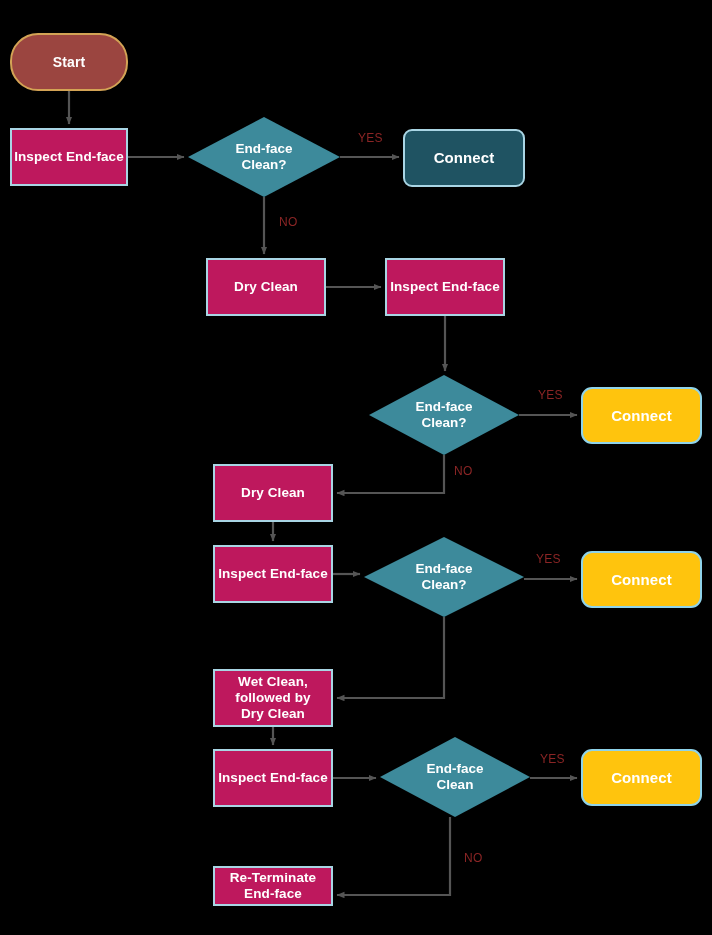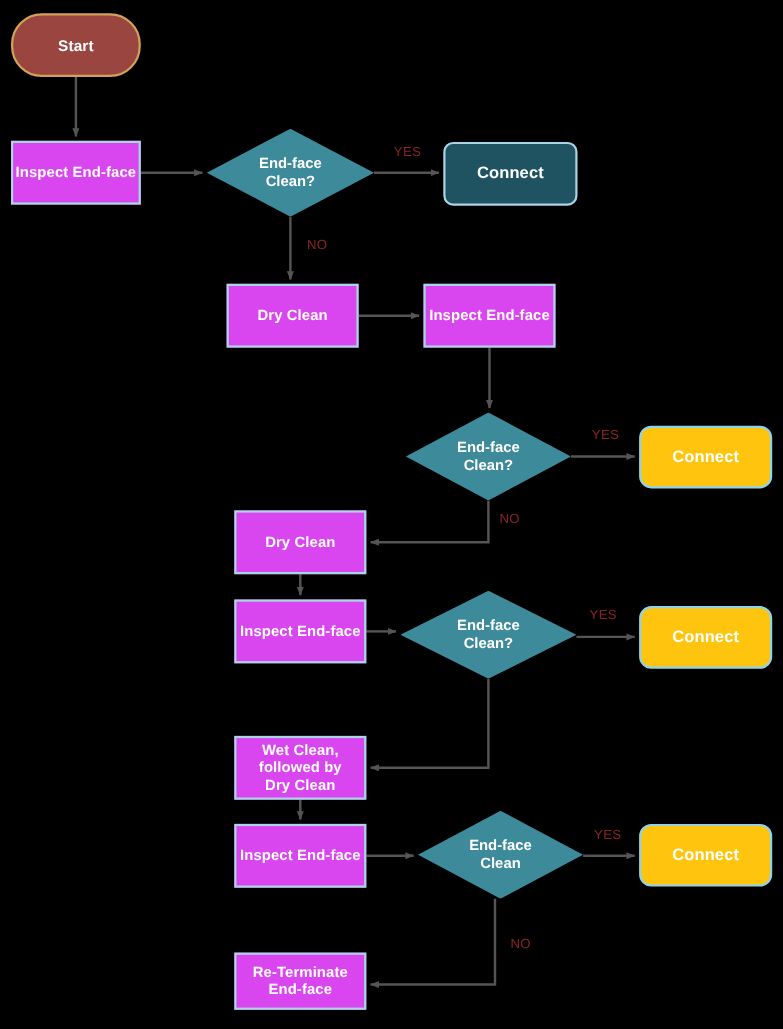--- a/index.html
+++ b/index.html
@@ -29,28 +29,29 @@
     text-align: center;
     color: #ffffff;
     font-weight: bold;
     font-size: 13.5px;
     line-height: 1.18;
     letter-spacing: 0.1px;
     z-index: 3;
     white-space: pre-line;
   }
   .proc {
-    background: #d946ef;
+    background: #be185d;
     border: 2px solid #a9d5e4;
   }
   .terminator-start {
     background: #9b4540;
     border: 2px solid #d3a355;
     border-radius: 28px;
     font-size: 14px;
+    margin-top: 21px;
   }
   .connect-teal {
     background: #1f5362;
     border: 2px solid #a9d5e4;
     border-radius: 9px;
     font-size: 15px;
   }
   .connect-yellow {
     background: #ffc40d;
     border: 2px solid #8fd3ea;
@@ -164,21 +165,21 @@
     <div class="node proc" style="left: 213px; top: 669px; width: 120px; height: 58px;">Wet Clean,
 followed by
 Dry Clean</div>
     <div class="node proc" style="left: 213px; top: 749px; width: 120px; height: 58px;">Inspect End-face</div>
     <div class="decision" style="left: 380px; top: 737px; width: 150px; height: 80px;">
       <div class="dia-shape"></div>
       <div class="dia-text">End-face
 Clean</div>
     </div>
     <div class="node connect-yellow" style="left: 581px; top: 749px; width: 121px; height: 57px;">Connect</div>
-    <div class="node proc" style="left: 213px; top: 866px; width: 120px; height: 52px;">Re-Terminate
+    <div class="node proc" style="left: 213px; top: 866px; width: 120px; height: 40px;">Re-Terminate
 End-face</div>
   </div>
 <div id="labels-layer">
     <div class="edge-label" style="left: 358px; top: 131px;">YES</div>
     <div class="edge-label" style="left: 279px; top: 215px;">NO</div>
     <div class="edge-label" style="left: 538px; top: 388px;">YES</div>
     <div class="edge-label" style="left: 454px; top: 464px;">NO</div>
     <div class="edge-label" style="left: 536px; top: 552px;">YES</div>
     <div class="edge-label" style="left: 540px; top: 752px;">YES</div>
     <div class="edge-label" style="left: 464px; top: 851px;">NO</div>

